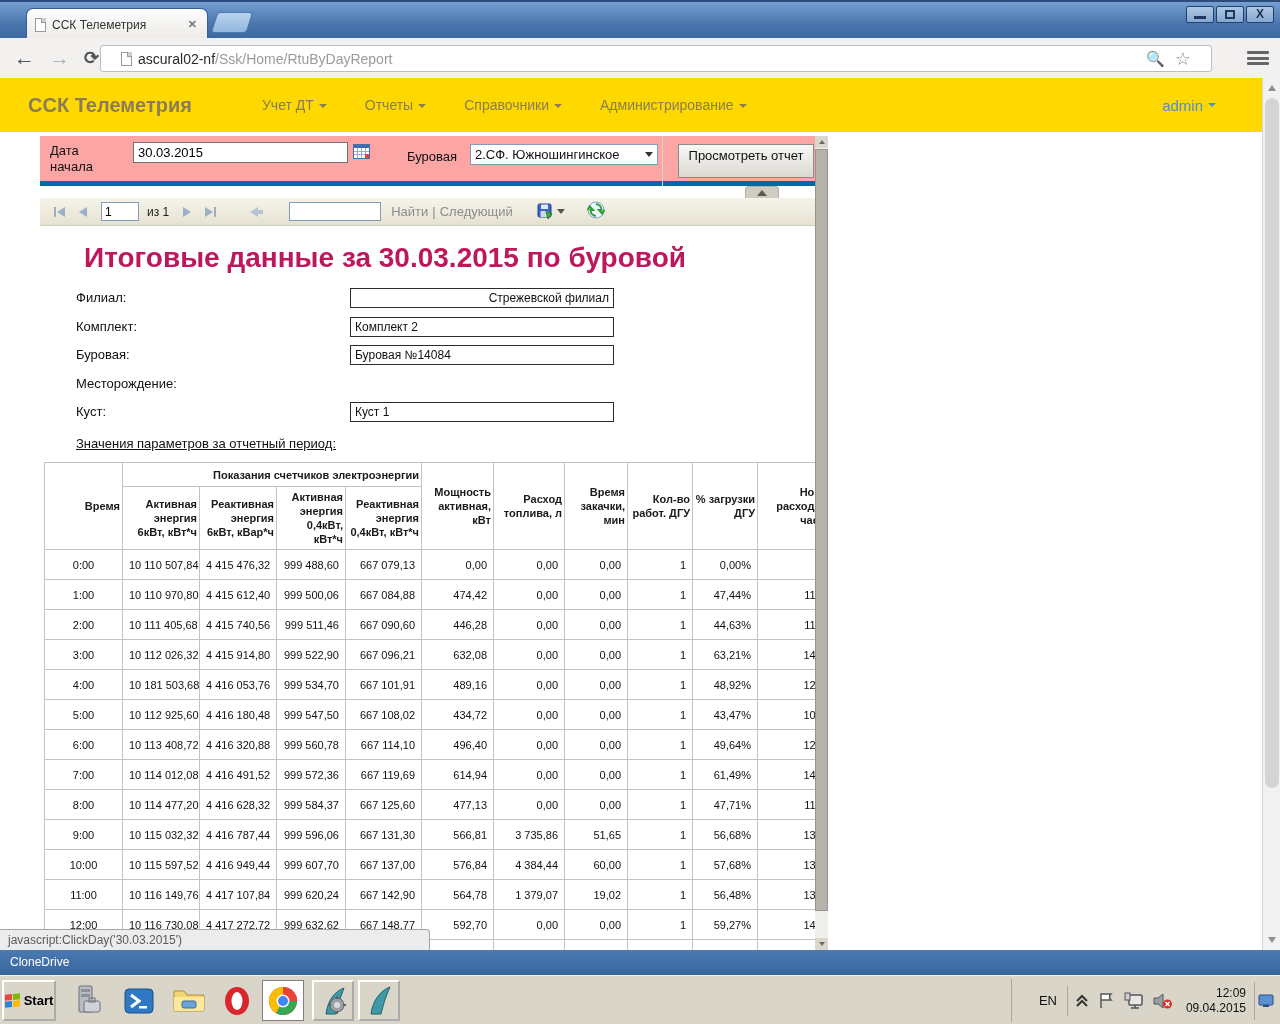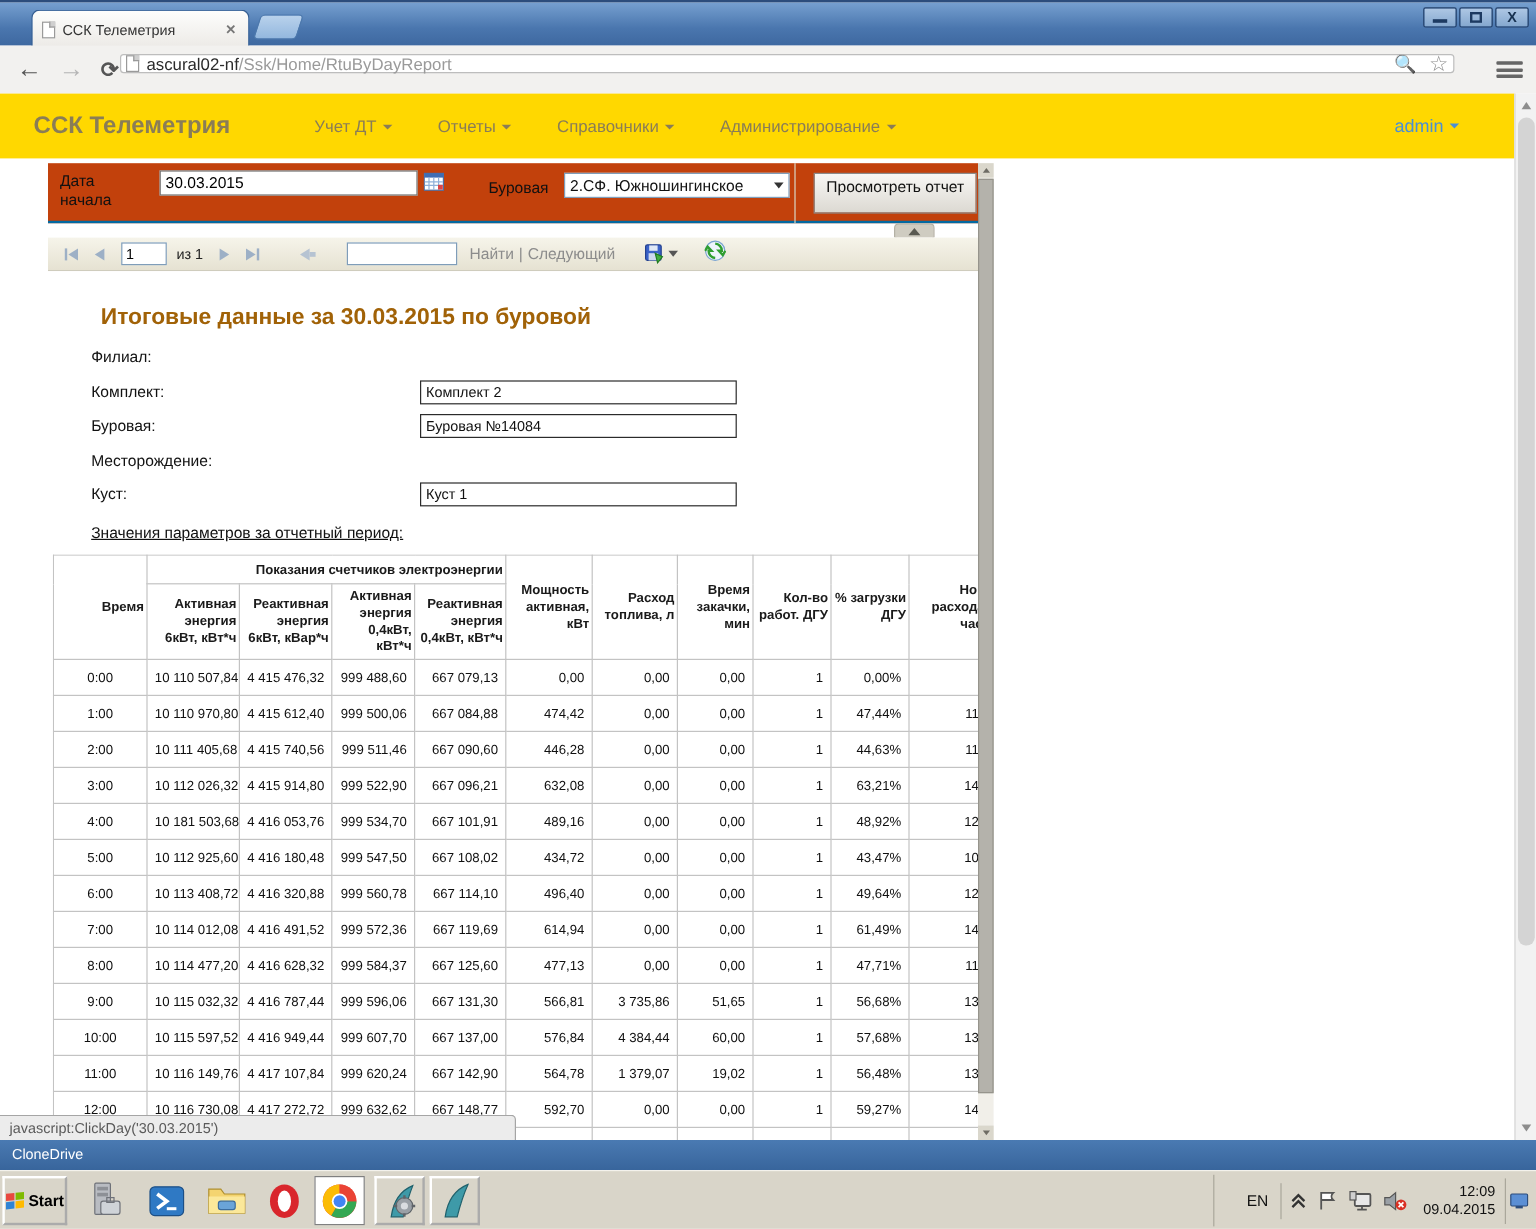--- a/index.html
+++ b/index.html
@@ -26,43 +26,43 @@
                 background:linear-gradient(#b9d2ec,#93b7de); border:1px solid #4d79ad;
                 border-radius:4px; transform:skewX(-18deg); }
 
   .page-icon { width:11px; height:14px; background:#fff; border:1px solid #9a9a9a; position:relative; margin-right:6px; flex:none; }
   .page-icon::after { content:""; position:absolute; right:-1px; top:-1px; width:4px; height:4px;
                       background:#cfcfcf; border-left:1px solid #9a9a9a; border-bottom:1px solid #9a9a9a; }
 
   .btoolbar { position:absolute; left:0; top:38px; width:1280px; height:40px; background:#f2f1ef;
               display:flex; align-items:center; }
   .nav-arrow { font-size:21px; font-weight:bold; margin-left:14px; }
-  .addr { position:absolute; left:100px; top:7px; width:1112px; height:16px; background:#fff;
-          border:1px solid #bdbdbd; border-radius:3px; display:flex; align-items:center; padding:0 4px; }
+  .addr { position:absolute; left:100px; top:7px; width:1112px; height:27px; background:#fff;
+          border:1px solid #bdbdbd; border-radius:3px; display:flex; align-items:center; padding:0 20px; }
   .addr-host { font-size:14px; color:#2b2b2b; }
   .addr-path { font-size:14px; color:#9a9a9a; flex:1; }
   .addr-ico { color:#8d8d8d; font-size:15px; margin-left:10px; }
   .menu-btn { position:absolute; right:10px; top:10px; width:24px; height:20px; display:flex;
               flex-direction:column; justify-content:space-between; padding:3px 1px; }
   .menu-btn span { height:3px; background:#666; border-radius:1px; }
 
   
   .navbar { position:absolute; left:0; top:78px; width:1262px; height:54px; background:#ffd800;
             display:flex; align-items:center; }
   .brand { font-size:20px; font-weight:bold; color:#8a7d56; margin-left:28px; margin-right:32px; }
   .nav-item { font-size:14px; color:#8a7d56; margin-left:38px; white-space:nowrap; }
   .caret { display:inline-block; width:0; height:0; border-left:4px solid transparent;
            border-right:4px solid transparent; border-top:4px solid #8a7d56; margin-left:5px; vertical-align:middle; }
   .user-menu { position:absolute; right:46px; top:0; height:54px; display:flex; align-items:center;
                font-size:15px; color:#4a8fd4; }
   .user-menu .caret { border-top-color:#4a8fd4; }
 
   
   .params-panel { position:absolute; left:40px; top:136px; width:775px; height:50px;
-                  background:#c2410c; border-bottom:2px solid #0369a1; }
+                  background:#fca5a5; border-bottom:5px solid #0369a1; }
   .lbl { font-size:13px; color:#111; }
   .date-label { position:absolute; left:10px; top:7px; width:70px; line-height:16px; }
   .date-input { position:absolute; left:93px; top:6px; width:215px; height:21px; border:1px solid #707070;
                 background:#fff; font:13px "Liberation Sans",sans-serif; padding:0 4px; }
   .cal-icon { position:absolute; left:313px; top:7px; }
   .rig-label { position:absolute; left:367px; top:13px; }
   .rig-select { position:absolute; left:430px; top:8px; width:188px; height:21px; background:#fff;
                 border:1px solid #7f9db9; font-size:13px; color:#111; display:flex; align-items:center; padding:0 4px; }
   .rig-select .dd { margin-left:auto; width:0; height:0; border-left:4px solid transparent;
                     border-right:4px solid transparent; border-top:5px solid #333; }
@@ -95,21 +95,21 @@
                   padding:0 3px; margin-left:26px; }
   .find-links { font-size:13px; color:#8c8c8c; margin-left:10px; white-space:nowrap; }
   .find-links .sep { color:#8c8c8c; margin:0 4px; }
   .export-btn { margin-left:24px; display:flex; align-items:center; gap:3px; }
   .export-btn .dd { width:0; height:0; border-left:4px solid transparent; border-right:4px solid transparent;
                     border-top:5px solid #555; }
   .refresh-btn { margin-left:22px; }
 
   .report-body { position:absolute; left:40px; top:226px; width:775px; height:724px;
                  background:#fff; overflow:hidden; }
-  .report-title { position:absolute; left:44px; top:28px; font-size:19px; font-weight:bold; color:#a16207; }
+  .report-title { position:absolute; left:44px; top:16px; font-size:28px; font-weight:bold; color:#be185d; }
   .field-row { position:absolute; left:36px; width:720px; height:20px; }
   .field-row .flabel { position:absolute; left:0; top:2px; font-size:13px; color:#111; }
   .field-row .fvalue { position:absolute; left:274px; top:0; width:264px; height:20px;
                        border:1px solid #2b2b2b; font-size:12px; color:#111; padding:2px 4px; white-space:nowrap; overflow:hidden; }
   .subtitle { position:absolute; left:36px; top:210px; font-size:13px; color:#111; text-decoration:underline; }
 
   .tablewrap { position:absolute; left:4px; top:236px; width:771px; overflow:hidden; }
   table.rt { border-collapse:collapse; table-layout:fixed; width:793px; }
   .rt th, .rt td { border:1px solid #c3c3c3; overflow:hidden; }
   .rt thead th { font-size:11px; font-weight:bold; color:#1a1a1a; text-align:right;
@@ -287,20 +287,21 @@
       <path d="M9 15 A6 6 0 0 1 3.5 9 L6 9 L2.7 5.5 L0.5 9" fill="none" stroke="#2f9e2f" stroke-width="2"></path>
     </svg>
   </span>
 </div>
 
 <div class="report-body">
   <div class="report-title">Итоговые данные за 30.03.2015 по буровой</div>
   <div id="report-fields">
       <div class="field-row" style="top: 62px; text-align: right;">
         <span class="flabel">Филиал:</span>
+        <div class="fvalue">Стрежевской филиал</div>
       </div>
       <div class="field-row" style="top: 91px;">
         <span class="flabel">Комплект:</span>
         <div class="fvalue">Комплект 2</div>
       </div>
       <div class="field-row" style="top: 119px;">
         <span class="flabel">Буровая:</span>
         <div class="fvalue">Буровая №14084</div>
       </div>
       <div class="field-row" style="top: 148px;">

